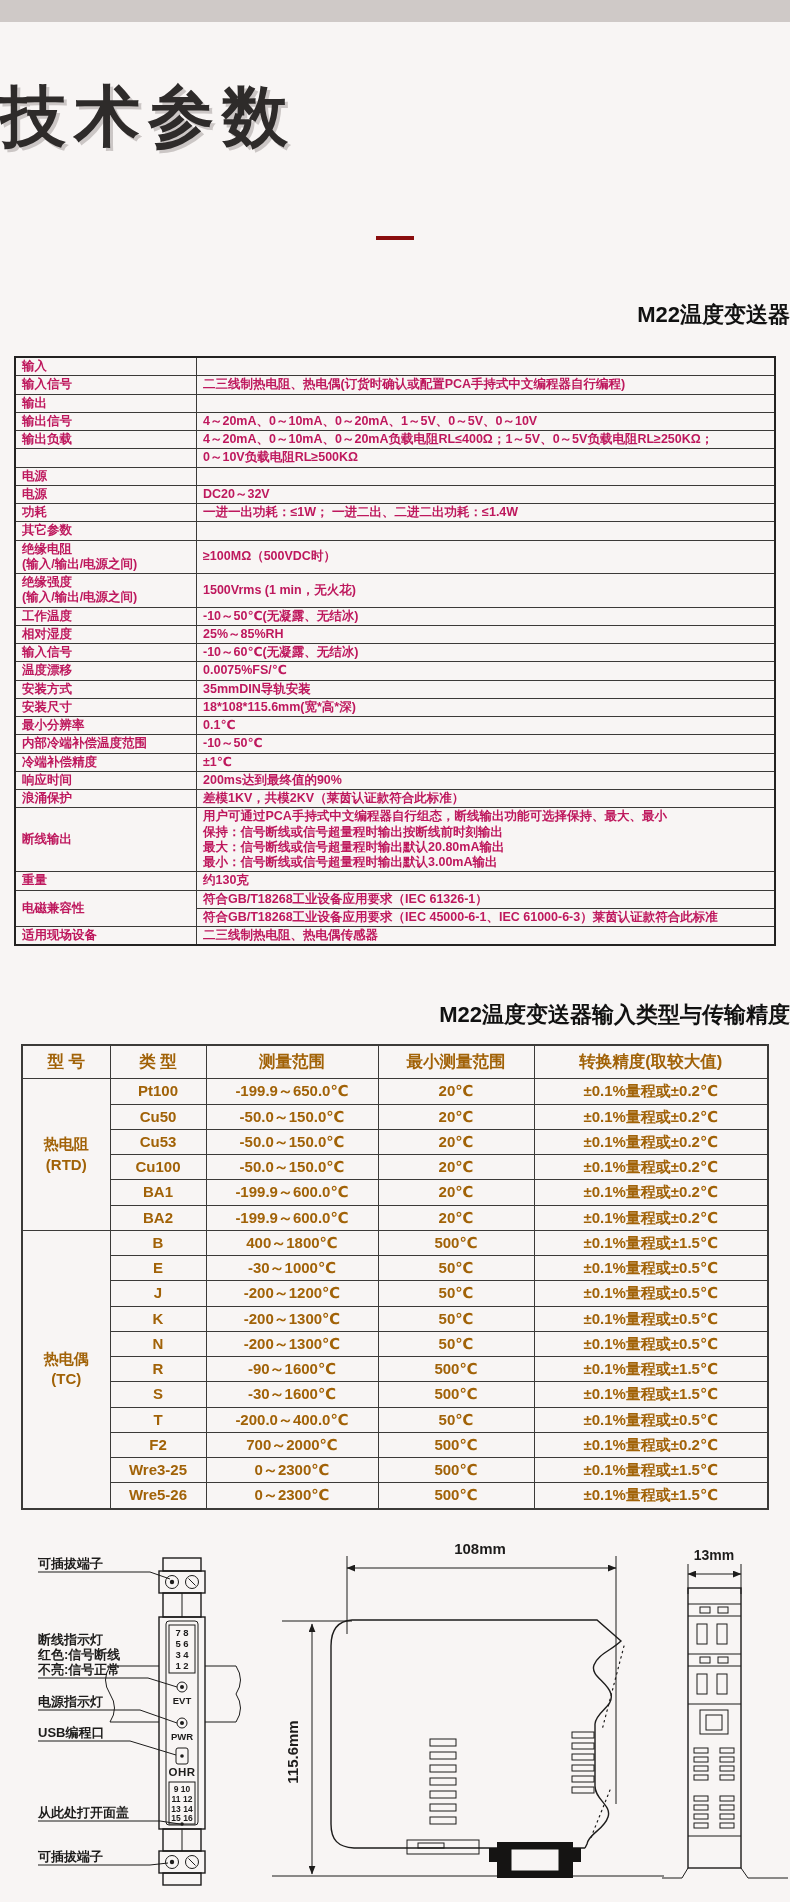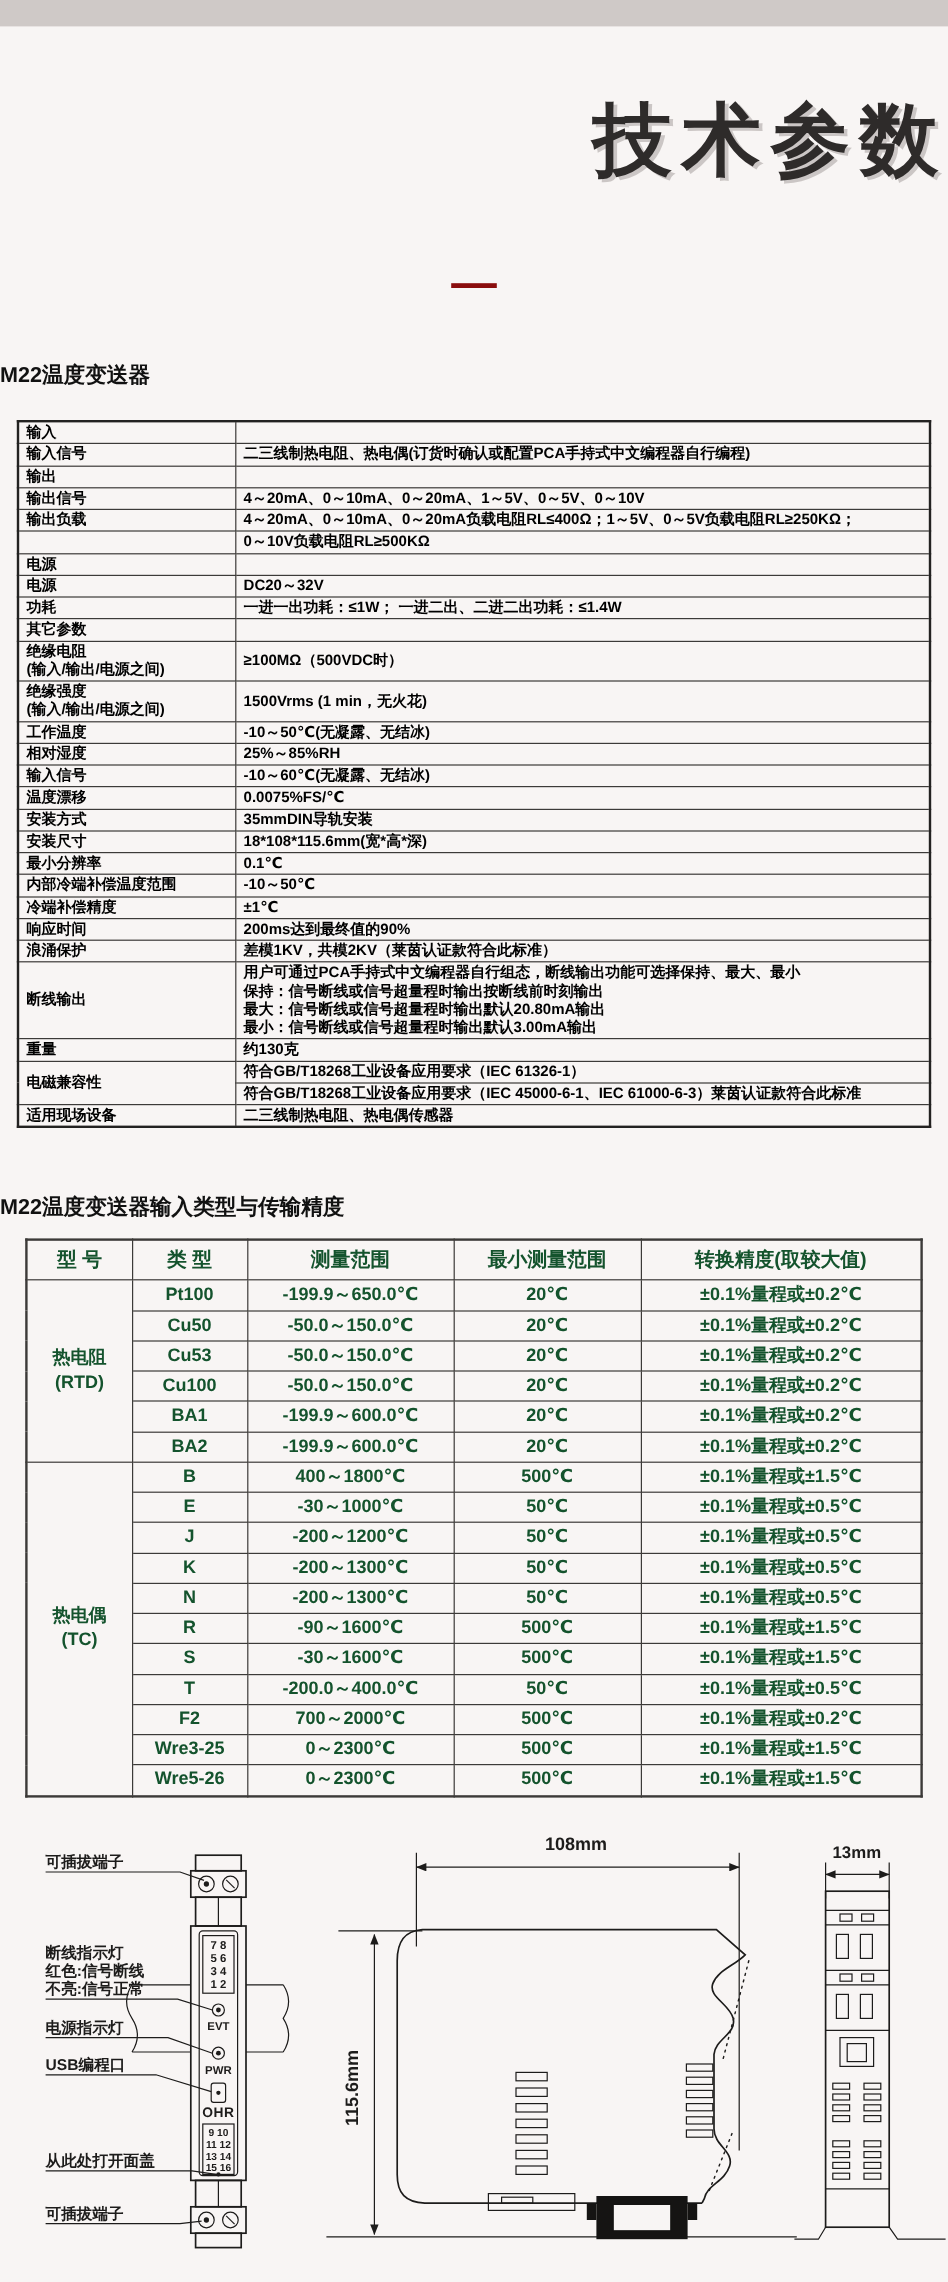--- a/index.html
+++ b/index.html
@@ -4,42 +4,42 @@
 <style>
   html,body{margin:0;padding:0;}
   body{
     width:790px;height:1902px;overflow:hidden;
     background:#f8f5f4;color:#1c1b1a;
     font-family:"Liberation Sans","DejaVu Sans",sans-serif;
     -webkit-font-smoothing:antialiased;
   }
   .topbar{height:22px;background:#cfc9c7;}
   .main-title{
-    margin:50px 0 0;text-align:right;
+    margin:50px 0 0;text-align:left;
     font-size:66px;font-weight:bold;letter-spacing:8px;color:#2e2b2a;
     text-shadow:3px 3px 0 rgba(120,112,108,.35);
   }
   .accent-dash{width:38px;height:4px;margin:74px auto 0;background:#8a0d0d;}
-  .sub-title{margin:60px 0 0;text-align:left;font-size:18px;font-weight:bold;color:#111;}
+  .sub-title{margin:60px 0 0;text-align:right;font-size:22px;font-weight:bold;color:#111;}
   .sub-title.second{margin-top:54px;}
 
   table.spec{
     width:762px;margin:26px 0 0 14px;border-collapse:collapse;
-    border:2px solid #232221;font-size:12.5px;font-weight:bold;color:#000000;
+    border:2px solid #232221;font-size:12.5px;font-weight:bold;color:#be185d;
     table-layout:fixed;
   }
   table.spec td{
     border:1px solid #3c3a38;padding:1px 6px;vertical-align:middle;
     white-space:pre-line;line-height:1.22;
   }
   table.spec td.label{width:168px;}
 
   table.acc{
     width:746px;margin:14px auto 0;border-collapse:collapse;
-    border:2px solid #3c3a38;font-size:15px;font-weight:bold;color:#14532d;
+    border:2px solid #3c3a38;font-size:15px;font-weight:bold;color:#a16207;
     text-align:center;table-layout:fixed;
   }
   table.acc th{border:1px solid #3c3a38;font-size:16.5px;padding:5px 2px;font-weight:bold;}
   table.acc td{border:1px solid #3c3a38;padding:2px;line-height:1.35;white-space:pre-line;}
 
   .diagram-wrap{margin-top:14px;}
   .d-label{font:bold 13px "Liberation Sans","DejaVu Sans",sans-serif;fill:#1d1c1b;}
   .d-small{font:bold 9.5px "Liberation Sans","DejaVu Sans",sans-serif;fill:#1d1c1b;}
   .d-tiny{font:bold 8.5px "Liberation Sans","DejaVu Sans",sans-serif;fill:#1d1c1b;}
   .d-dim{font:bold 15px "Liberation Sans","DejaVu Sans",sans-serif;fill:#1d1c1b;}

